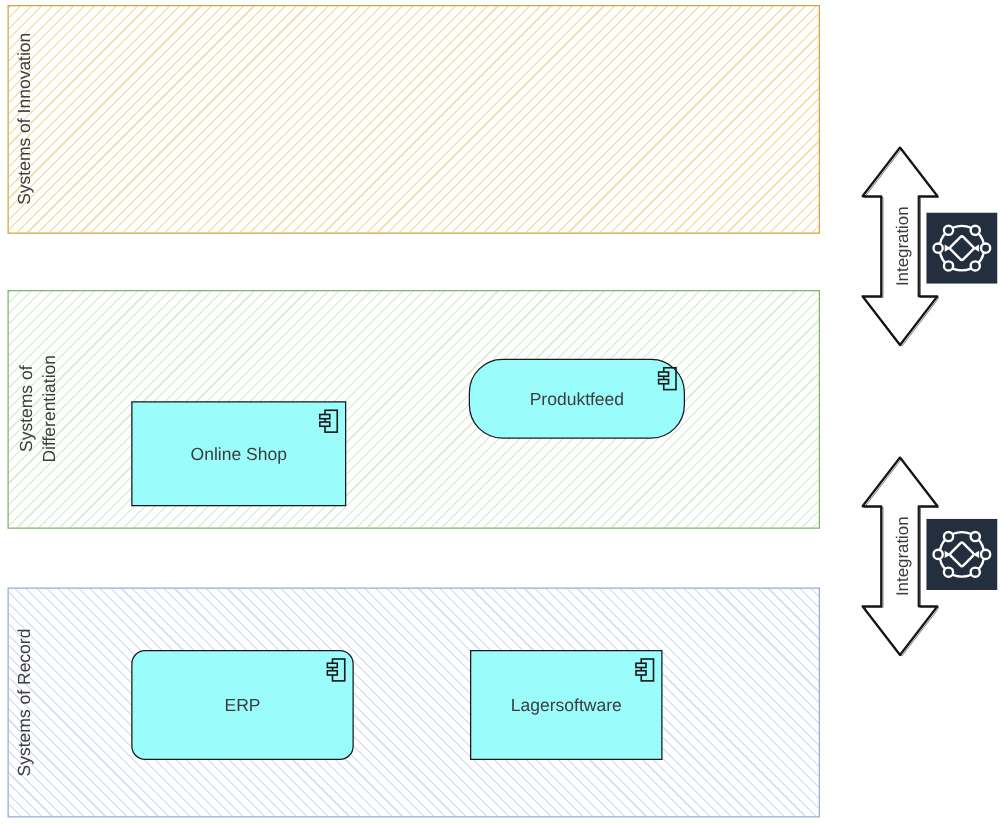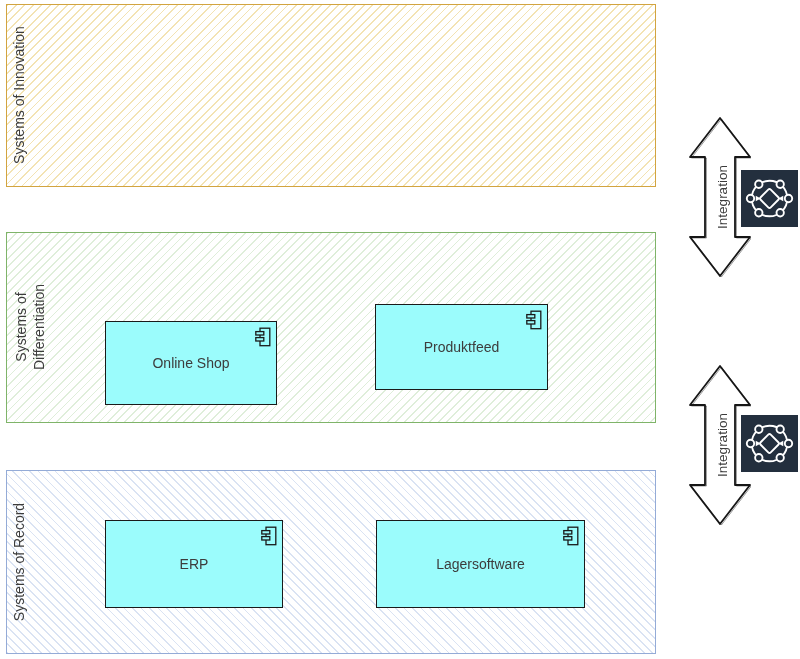--- a/index.html
+++ b/index.html
@@ -64,23 +64,23 @@
     box-sizing: border-box;
     background: var(--component-fill);
     border: 1.3px solid var(--component-border);
     display: flex;
     align-items: center;
     justify-content: center;
     font-size: 14px;
     color: var(--label-text);
   }
   .component-onlineshop   { left: 105px; top: 287px; width: 172px; height: 84px; margin-top: 34px; }
-  .component-produktfeed  { left: 375px; top: 304px; width: 173px; height: 86px; }
-  .component-erp          { left: 105px; top: 520px; width: 178px; height: 88px; }
-  .component-lagersoftware{ left: 376px; top: 520px; width: 209px; height: 88px; }
+  .component-produktfeed  { left: 375px; top: 287px; width: 173px; height: 64px; border-radius: 27px; }
+  .component-erp          { left: 105px; top: 520px; width: 178px; height: 88px; border-radius: 11px; }
+  .component-lagersoftware{ left: 376px; top: 520px; width: 154px; height: 88px; }
 
   .component-glyph {
     position: absolute;
     top: 5px; right: 5px;
     width: 16px; height: 20px;
   }
 
   
   .double-arrow {
     position: absolute;

